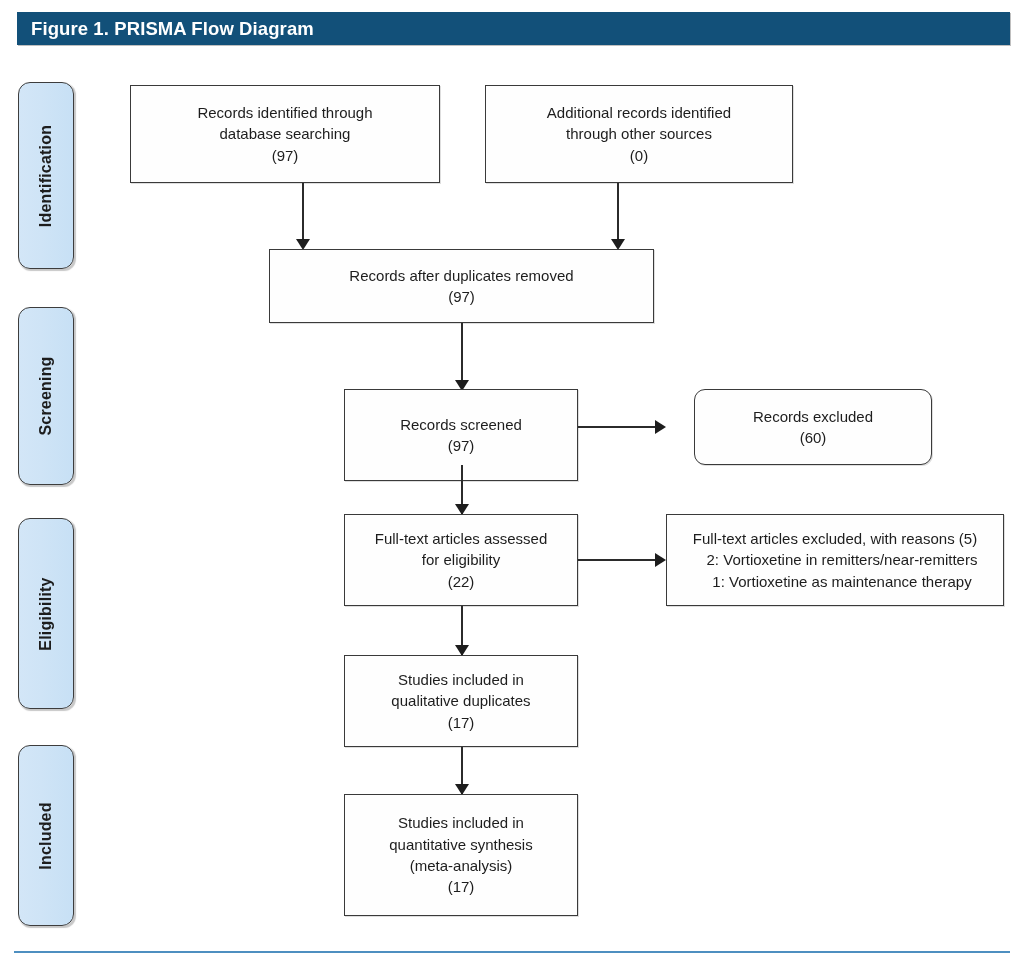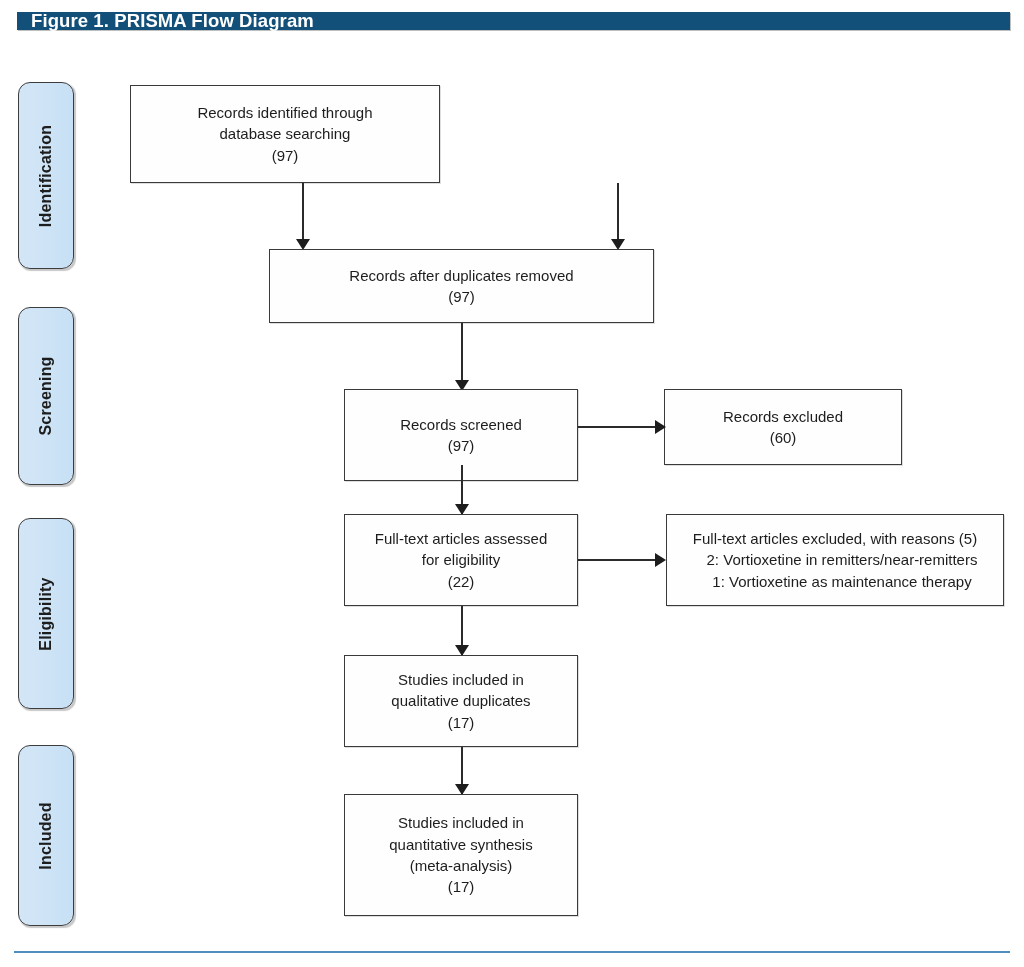--- a/index.html
+++ b/index.html
@@ -19,21 +19,21 @@
     background: #ffffff;
     overflow: hidden;
   }
 
   
   #title-bar {
     position: absolute;
     left: 17px;
     top: 12px;
     width: 993px;
-    height: 18px;
+    height: 33px;
     background: #125079;
     box-shadow: 1px 1px 0 rgba(0,0,0,0.25);
   }
   #title-text {
     position: absolute;
     left: 14px;
     top: 50%;
     transform: translateY(-50%);
     color: #ffffff;
     font-size: 18.5px;
@@ -156,20 +156,27 @@
   </div>
 
   <div class="box" style="left:130px; top:85px; width:310px; height:98px;">
     <div class="box-text">
       <span class="ln">Records identified through</span>
       <span class="ln">database searching</span>
       <span class="ln">(97)</span>
     </div>
   </div>
 
+  <div class="box" style="left:485px; top:85px; width:308px; height:98px;">
+    <div class="box-text">
+      <span class="ln">Additional records identified</span>
+      <span class="ln">through other sources</span>
+      <span class="ln">(0)</span>
+    </div>
+  </div>
 
   <div class="vline" style="left:302px; top:183px; height:57px;"></div>
   <div class="arrow-down" style="left:296px; top:239px;"></div>
 
   <div class="vline" style="left:617px; top:183px; height:57px;"></div>
   <div class="arrow-down" style="left:611px; top:239px;"></div>
 
   <div class="box" style="left:269px; top:249px; width:385px; height:74px;">
     <div class="box-text">
       <span class="ln">Records after duplicates removed</span>
@@ -180,21 +187,21 @@
   <div class="vline" style="left:461px; top:323px; height:58px;"></div>
   <div class="arrow-down" style="left:455px; top:380px;"></div>
 
   <div class="box" style="left:344px; top:389px; width:234px; height:92px;">
     <div class="box-text">
       <span class="ln">Records screened</span>
       <span class="ln">(97)</span>
     </div>
   </div>
 
-  <div class="box" style="left:664px; top:389px; width:238px; height:76px;">
+  <div class="box" style="left:694px; top:389px; width:238px; height:76px;border-radius:11px;">
     <div class="box-text">
       <span class="ln">Records excluded</span>
       <span class="ln">(60)</span>
     </div>
   </div>
 
   <div class="hline" style="left:578px; top:426px; width:79px;"></div>
   <div class="arrow-right" style="left:655px; top:420px;"></div>
 
   <div class="vline" style="left:461px; top:465px; height:50px;"></div>

